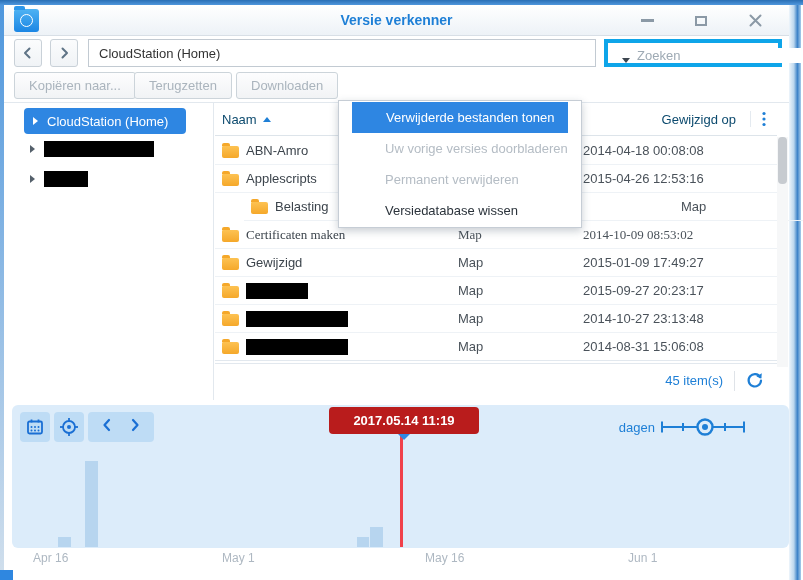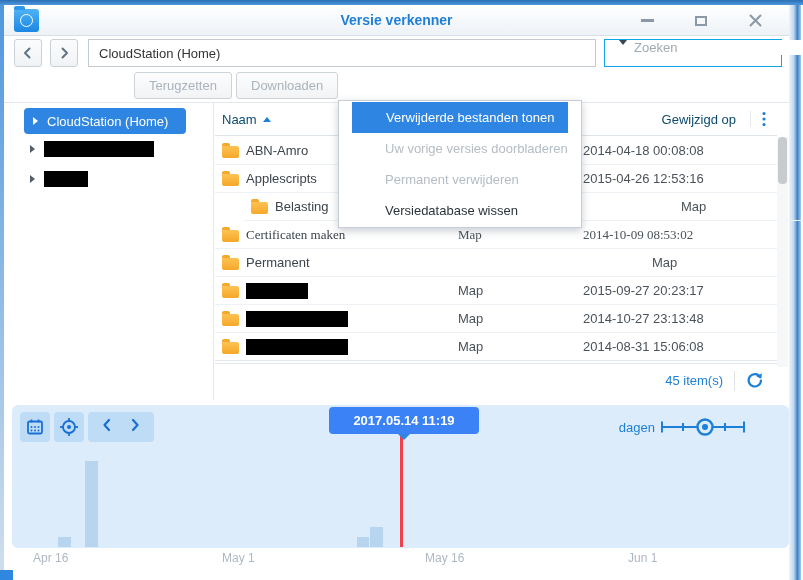--- a/index.html
+++ b/index.html
@@ -30,22 +30,22 @@
   .ctl { width:18px; height:18px; display:flex; align-items:center; justify-content:center; cursor:pointer; }
   .ctl-min i { display:block; width:13px; height:3px; background:#8b99a6; }
   .ctl-max i { display:block; width:12px; height:10px; border:2px solid #8b99a6; }
 
   
   .navbar { position:absolute; left:4px; top:36px; width:785px; height:34px; background:#fff; }
   .nav-btn { position:absolute; top:3px; width:28px; height:28px; background:linear-gradient(#fbfcfd,#f0f3f6);
     border:1px solid #c9d1d8; border-radius:3px; display:flex; align-items:center; justify-content:center; cursor:pointer; }
   .path-box { position:absolute; left:84px; top:3px; width:508px; height:28px; border:1px solid #c2cad2;
     background:#fff; font-size:13px; color:#333; padding:0 10px; font-family:"Liberation Sans",sans-serif; }
-  .search-box { position:absolute; left:600px; top:3px; width:178px; height:28px; border:1px solid #0ea5e9;
-    background:#fff; display:flex; align-items:flex-start; padding-left:9px; }
+  .search-box { position:absolute; left:600px; top:3px; width:178px; height:28px; border:4px solid #0ea5e9;
+    background:#fff; display:flex; align-items:flex-end; padding-left:9px; }
   .search-text { border:0; outline:none; flex:1; font-size:13px; color:#333; margin-left:7px;
     font-family:"Liberation Sans",sans-serif; }
   .search-text::placeholder { color:#9eaab4; }
   .caret { width:0; height:0; border-left:4px solid transparent; border-right:4px solid transparent;
     border-top:5px solid #3c4650; margin-left:5px; }
 
   
   .toolbar { position:absolute; left:4px; top:70px; width:785px; height:33px; background:#fff;
     border-bottom:1px solid #e2e8ee; }
   .tb-btn { position:absolute; top:2px; height:27px; border:1px solid #ccd4da; border-radius:3px;
@@ -101,21 +101,21 @@
   .menu-item.dis { color:#b4bcc4; cursor:default; }
   .menu-item.norm { color:#2b333b; }
 
   
   .tl-panel { position:absolute; left:12px; top:405px; width:777px; height:143px;
     background:#dcecfa; border-radius:6px; }
   .tl-btn { position:absolute; top:7px; height:30px; background:#bedcf5; border-radius:4px;
     display:flex; align-items:center; justify-content:center; cursor:pointer; }
   .tl-bar { position:absolute; bottom:1px; background:#b7d5ef; }
   .tl-redline { position:absolute; left:388px; top:29px; width:3px; height:113px; background:#f0414b; }
-  .tl-tip { position:absolute; left:317px; top:2px; width:150px; height:27px; background:#3b82f6;
+  .tl-tip { position:absolute; left:317px; top:2px; width:150px; height:27px; background:#b91c1c;
     border-radius:4px; color:#fff; font-size:13px; font-weight:bold; text-align:center;
     line-height:27px; cursor:grab; z-index:5; }
   .tl-tip::after { content:""; position:absolute; left:50%; bottom:-6px; margin-left:-6px; width:0; height:0;
     border-left:6px solid transparent; border-right:6px solid transparent; border-top:6px solid #2e86e2; }
   .tl-unit { position:absolute; right:134px; top:15px; color:#1e7fd6; font-size:13px; }
   .tl-slider { position:absolute; right:42px; top:11px; cursor:pointer; }
   .axis-label { position:absolute; top:551px; color:#aeb8c2; font-size:12px; }
 </style>
 </head>
 <body>
@@ -160,20 +160,21 @@
     <div class="search-box">
       <svg width="15" height="15" viewBox="0 0 15 15">
         <path d="M1 1.5 L14 1.5 L9 7.5 L9 12.5 L6 14 L6 7.5 Z" fill="none" stroke="#2e3a44" stroke-width="1.6" stroke-linejoin="round"></path>
       </svg>
       <span class="caret"></span>
       <input class="search-text" placeholder="Zoeken" style="">
     </div>
   </div>
 
   <div class="toolbar">
+    <button class="tb-btn disabled" style="left:10px;">Kopiëren naar...</button>
     <button class="tb-btn disabled" style="left:130px;">Terugzetten</button>
     <button class="tb-btn disabled" style="left:232px;">Downloaden</button>
     <button class="tb-btn enabled" style="left:334px;">
       <span>Actie</span>
       <span class="caret"></span>
     </button>
   </div>
 
   <div class="sidebar">
     <div class="tree-item tree-sel">
@@ -234,23 +235,24 @@
       <div class="td-name">
           <span class="folder"></span>
           <span>Certificaten maken</span>
         </div>
       <div class="td-type">Map</div>
       <div class="td-date">2014-10-09 08:53:02</div>
     </div>
     <div class="trow" style="top:146px;">
       <div class="td-name">
           <span class="folder"></span>
-          <span>Permanent</span>
-        </div>
-      <div class="td-type">Map</div>
+          <span>Gewijzigd</span>
+        </div>
+      <div class="td-type">Map</div>
+      <div class="td-date">2015-01-09 17:49:27</div>
     </div>
     <div class="trow" style="top:174px;">
       <div class="td-name">
           <span class="folder"></span>
           <span class="redact" style="width:62px;"></span>
         </div>
       <div class="td-type">Map</div>
       <div class="td-date">2015-09-27 20:23:17</div>
     </div>
     <div class="trow" style="top:202px;">

